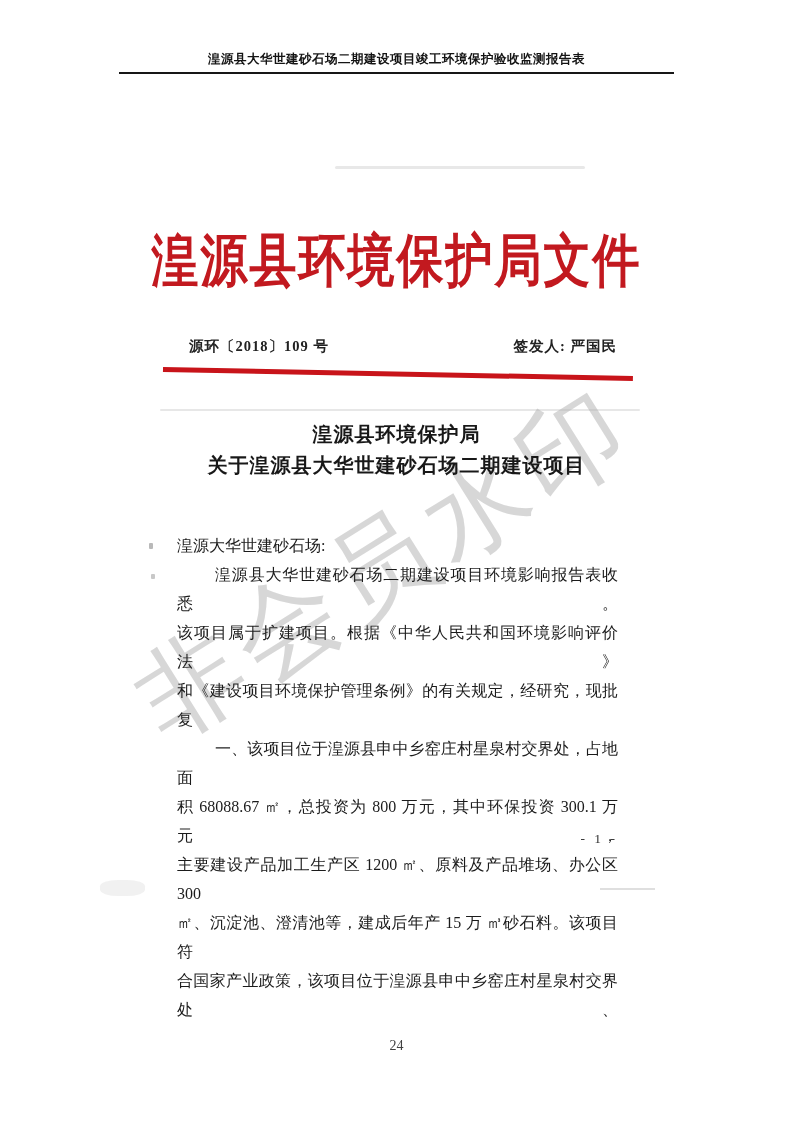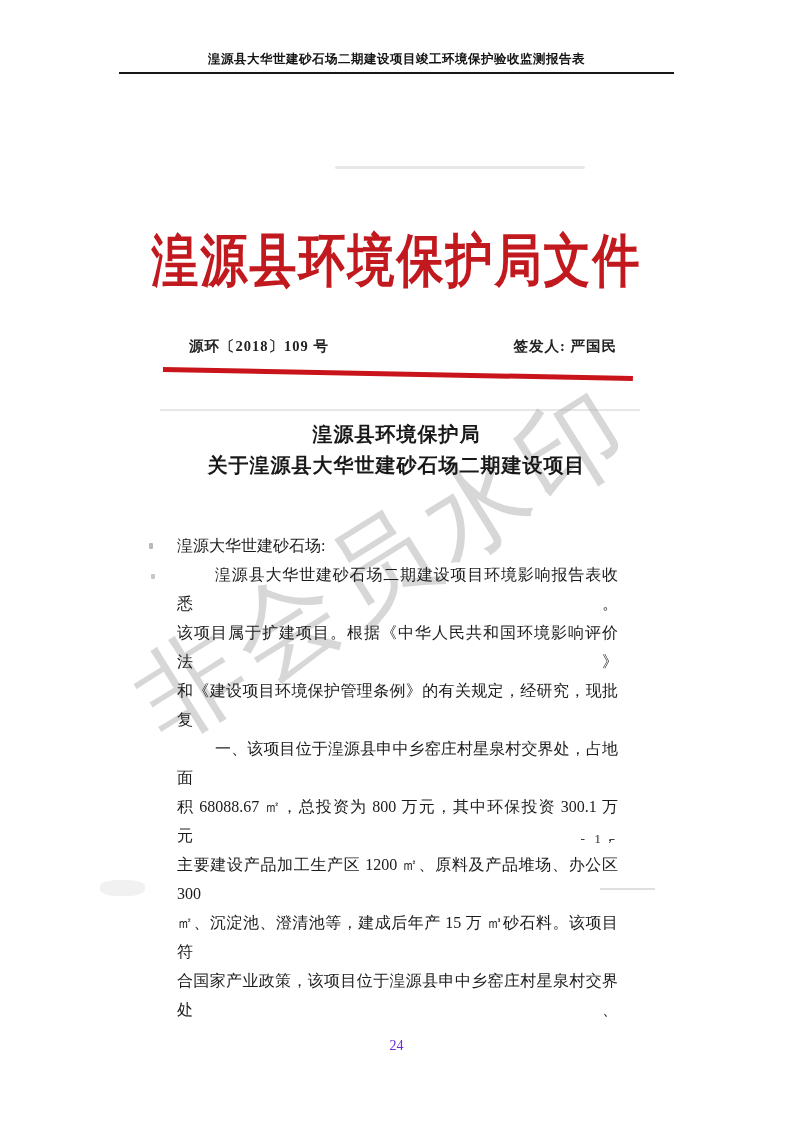--- a/index.html
+++ b/index.html
@@ -69,21 +69,21 @@
   }
   .line.j{white-space:normal;text-align:justify;text-align-last:justify;}
   .line.ind{text-indent:38px;}
   
   .docpage{
     position:absolute;top:831px;left:177px;width:441px;
     text-align:right;font-size:13.5px;letter-spacing:3px;color:#333;z-index:2;
   }
   .sheetpage{
     position:absolute;top:1038px;left:0;width:100%;
-    text-align:center;font-size:14px;color:#6d28d9;z-index:2;
+    text-align:center;font-size:14px;color:#404040;z-index:2;
   }
   
   .artifact{position:absolute;pointer-events:none;z-index:0;}
   .a1{top:166px;left:335px;width:250px;height:3px;background:#bdbdbd;opacity:.35;border-radius:2px;}
   .a2{top:409px;left:160px;width:480px;height:2px;background:#c4c4c4;opacity:.4;border-radius:2px;}
   .a3{top:543px;left:149px;width:4px;height:6px;background:#8a8a8a;opacity:.6;border-radius:1px;}
   .a4{top:574px;left:151px;width:4px;height:5px;background:#9a9a9a;opacity:.55;border-radius:1px;}
   .a5{top:888px;left:600px;width:55px;height:2px;background:#c9c9c9;opacity:.6;}
   .a6{top:880px;left:100px;width:45px;height:16px;background:#d6d6d6;opacity:.35;border-radius:40%;}
 </style>

